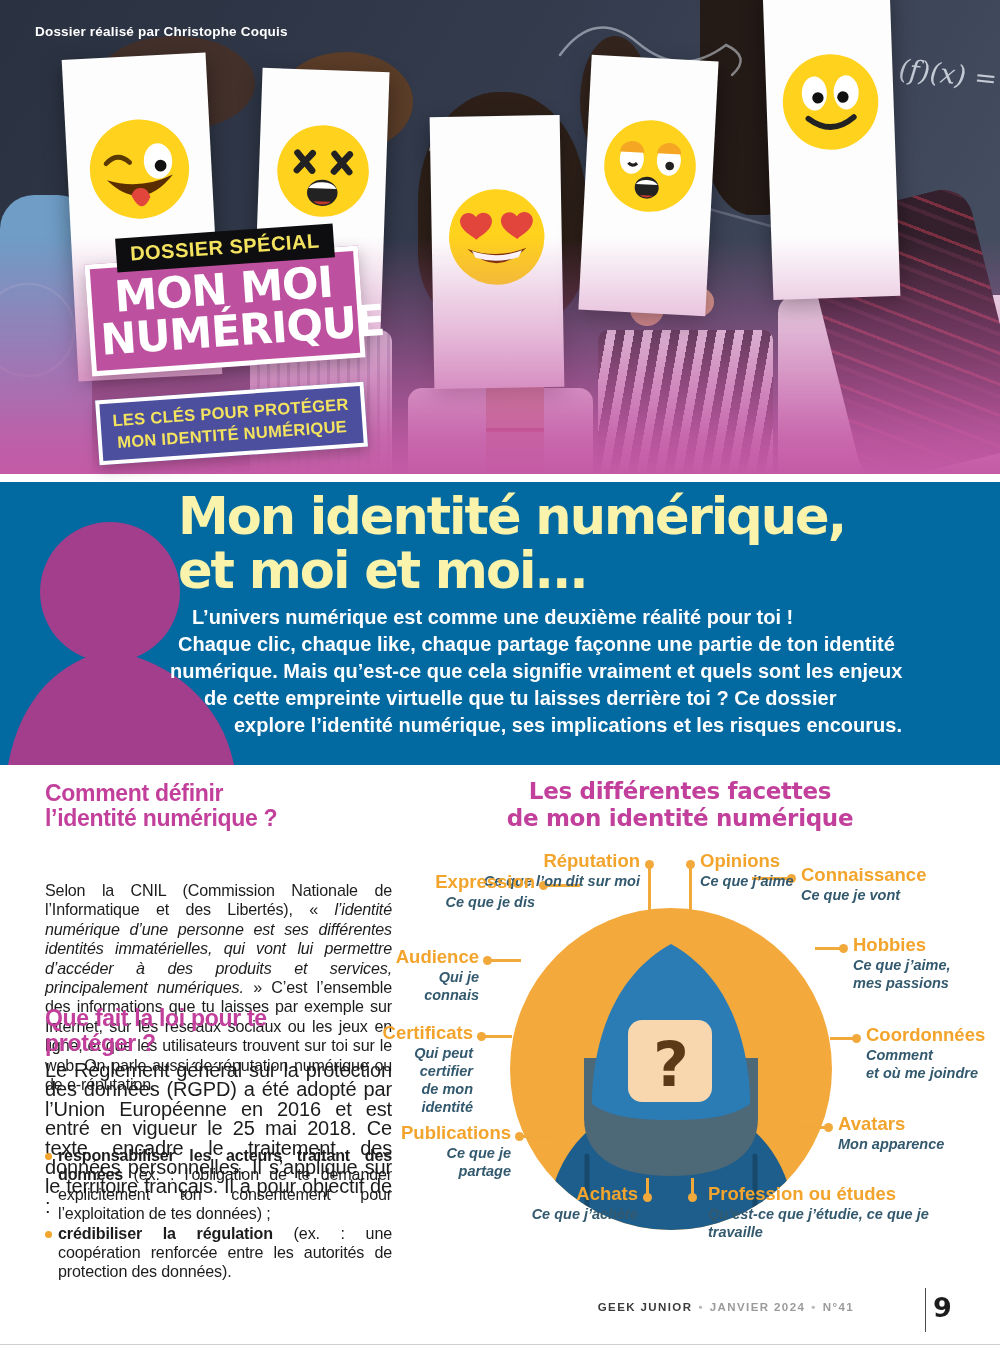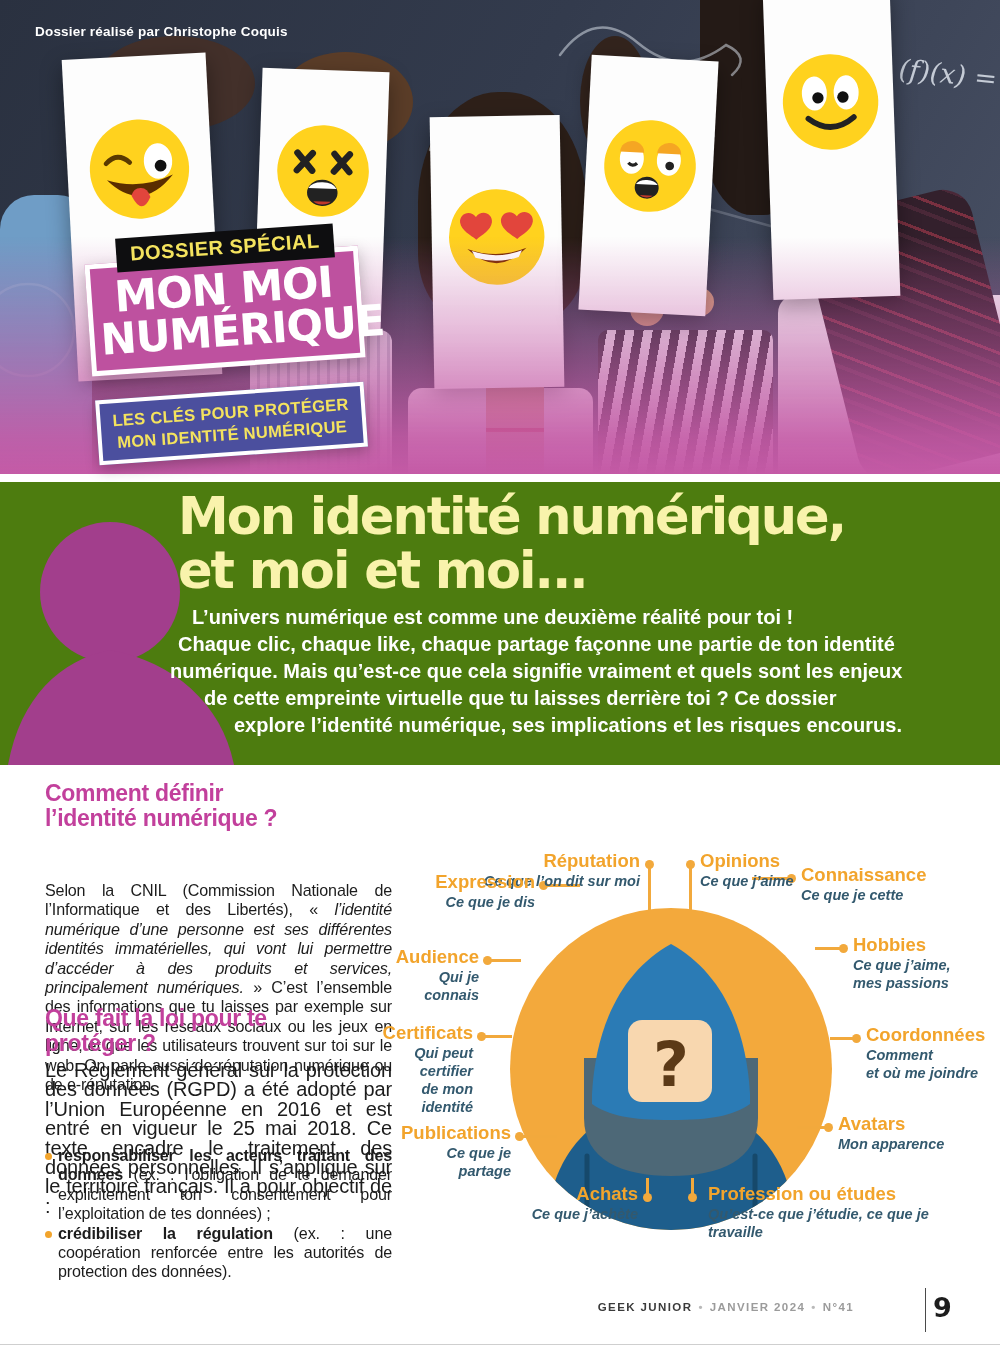--- a/index.html
+++ b/index.html
@@ -23,21 +23,21 @@
   #badge-kicker{left:116px;top:231px;z-index:30;transform:rotate(-4deg);background:#0e0e10;
      color:#f4e35e;font-size:20px;font-weight:800;padding:5px 14px 6px;letter-spacing:.5px;white-space:nowrap;}
   #badge-title{left:88px;top:255px;z-index:29;transform:rotate(-4deg);background:#be519f;border:5px solid #fff;
      color:#fff;width:252px;text-align:center;padding:8px 6px 10px;box-shadow:0 6px 16px rgba(0,0,0,.25);}
   #badge-title div{font-family:"DejaVu Sans",sans-serif;font-size:43px;font-weight:800;line-height:.98;letter-spacing:-1px;}
   #badge-sub{left:97px;top:391px;z-index:28;transform:rotate(-4deg);background:#4b4f9e;border:4px solid #fff;
      color:#f4e35e;text-align:center;padding:6px 12px;box-shadow:0 5px 14px rgba(0,0,0,.25);}
   #badge-sub div{font-size:16.5px;font-weight:800;line-height:1.35;letter-spacing:.3px;white-space:nowrap;}
 
   
-  #pink{left:0;top:482px;width:1000px;height:283px;background:#4d7c0f;overflow:hidden;}
+  #pink{left:0;top:482px;width:1000px;height:283px;background:#0369a1;overflow:hidden;}
   #sil{left:-6px;top:28px;}
   #intro-title{left:178px;top:8px;color:#f9f3ac;font-family:"DejaVu Sans",sans-serif;
      font-weight:800;font-size:51px;line-height:1.06;letter-spacing:-2px;}
   #intro-lead{left:170px;top:122px;width:800px;color:#fff;font-weight:700;font-size:20px;line-height:27px;}
   #intro-lead div{white-space:nowrap;}
   .ld0{margin-left:22px;} .ld1{margin-left:8px;} .ld2{margin-left:0px;} .ld3{margin-left:34px;} .ld4{margin-left:64px;}
 
   
   .h-pink{color:#c2409c;font-family:Liberation Sans, sans-serif;font-weight:800;font-size:23px;line-height:1.1;letter-spacing:-.3px;}
   #h-define{left:45px;top:781px;}
@@ -228,20 +228,24 @@
   <div>protéger ?</div>
 </div>
 <div id="p-law" class="abs">Le Règlement général sur la protection des données (RGPD) a été adopté par l’Union Européenne en 2016 et est entré en vigueur le 25 mai 2018. Ce texte encadre le traitement des données personnelles. Il s’applique sur le territoire français. Il a pour objectif de :</div>
 
 <div id="bullets" class="abs">
   <div class="bullet"><span class="bdot"></span><b>responsabiliser les acteurs traitant des données</b><span> (ex. : l’obligation de te demander explicitement ton consentement pour l’exploitation de tes données) ;</span></div>
   <div class="bullet"><span class="bdot"></span><b>crédibiliser la régulation</b><span> (ex. : une coopération renforcée entre les autorités de protection des données).</span></div>
 </div>
 
 <div id="diagram" class="abs">
+  <div id="dg-head" class="abs">
+    <div>Les différentes facettes</div>
+    <div>de mon identité numérique</div>
+  </div>
 
   <svg id="circle" class="abs" width="322" height="322" viewBox="0 0 322 322">
     <defs>
         <clipPath id="cc">
           <circle cx="161" cy="161" r="161"></circle>
         </clipPath>
       </defs>
     <circle cx="161" cy="161" r="161" fill="#f3a93c"></circle>
     <g clip-path="url(#cc)">
       <path d="M36,322 C40,238 92,194 161,194 C230,194 282,238 286,322 Z" fill="#1e5e8c"></path>
@@ -286,21 +290,21 @@
   <div class="facet R" id="f2">
     <div class="flabel">Opinions</div>
     <div class="fdesc">Ce que j’aime</div>
     </div>
   <div class="facet L" id="f3">
     <div class="flabel">Expression</div>
     <div class="fdesc">Ce que je dis</div>
     </div>
   <div class="facet R" id="f4">
     <div class="flabel">Connaissance</div>
-    <div class="fdesc">Ce que je cette</div>
+    <div class="fdesc">Ce que je vont</div>
     </div>
   <div class="facet L" id="f5">
     <div class="flabel">Audience</div>
     <div class="fdesc">Qui je connais</div>
     </div>
   <div class="facet R" id="f6">
     <div class="flabel">Hobbies</div>
     <div class="fdesc">Ce que j’aime,
 mes passions</div>
     </div>

